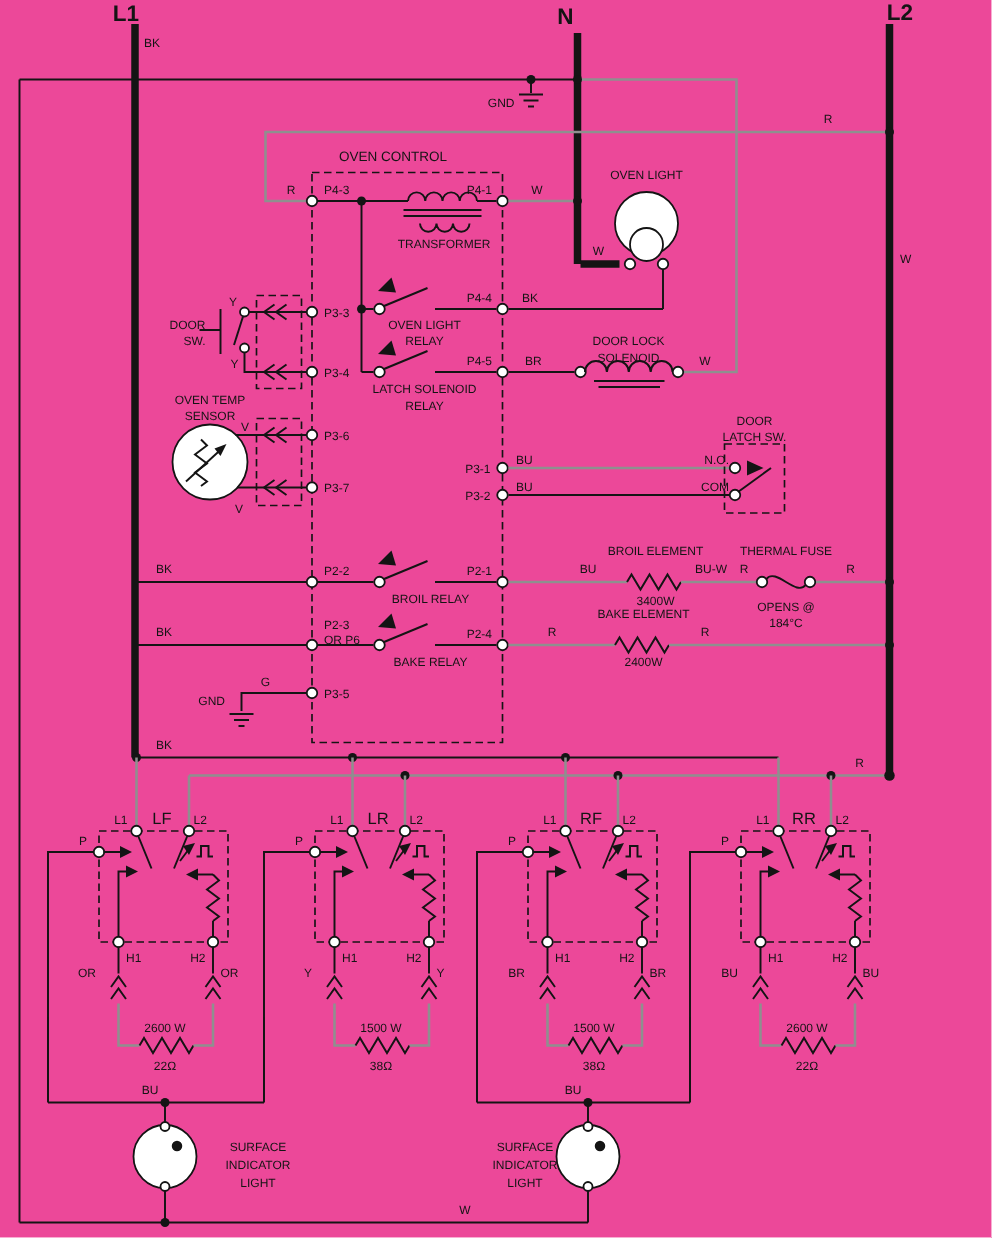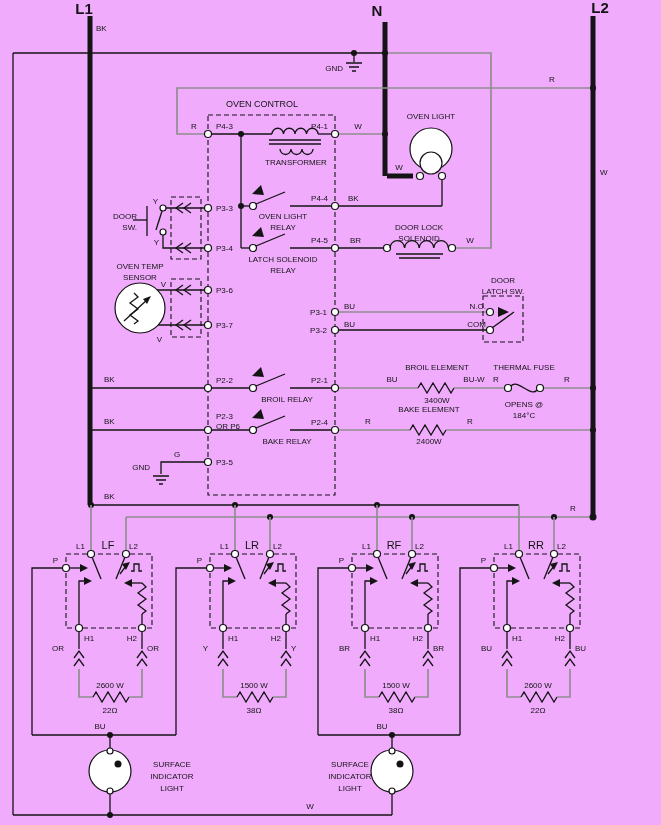--- a/index.html
+++ b/index.html
@@ -1,16 +1,16 @@
 <!DOCTYPE html>
 <html><head>
 <meta charset="utf-8">
 <style>
   html,body{margin:0;padding:0;background:#fff;}
-  #stage{position:relative;width:661px;height:825px;background:#f0abfc;overflow:hidden;}
+  #stage{position:relative;width:661px;height:825px;background:#ec4899;overflow:hidden;}
   svg text{font-family:"Liberation Sans","DejaVu Sans",sans-serif;fill:#141414;}
   .s{font-size:8px;}
   .n{font-size:11px;}
   .b{font-size:15px;font-weight:bold;}
   .t9{font-size:9px;}
   .m{text-anchor:middle;}
   .e{text-anchor:end;}
   path,polyline,line{fill:none;stroke:#141414;stroke-width:1.3;}
   .thick{stroke-width:5;}
   .gray{stroke:#8f8f8f;stroke-width:1.7;}

